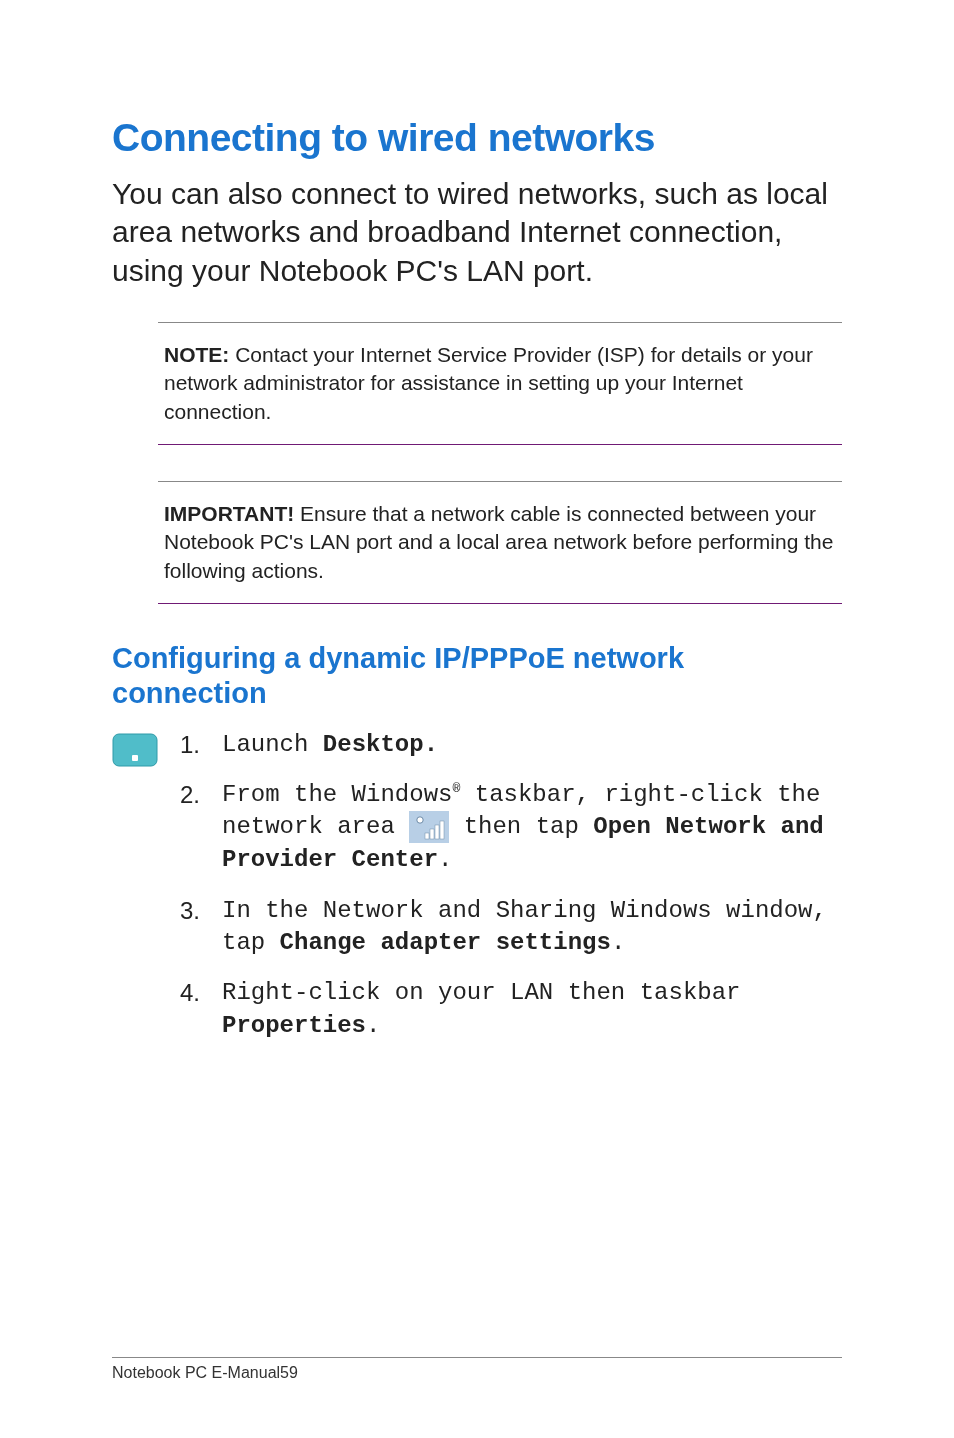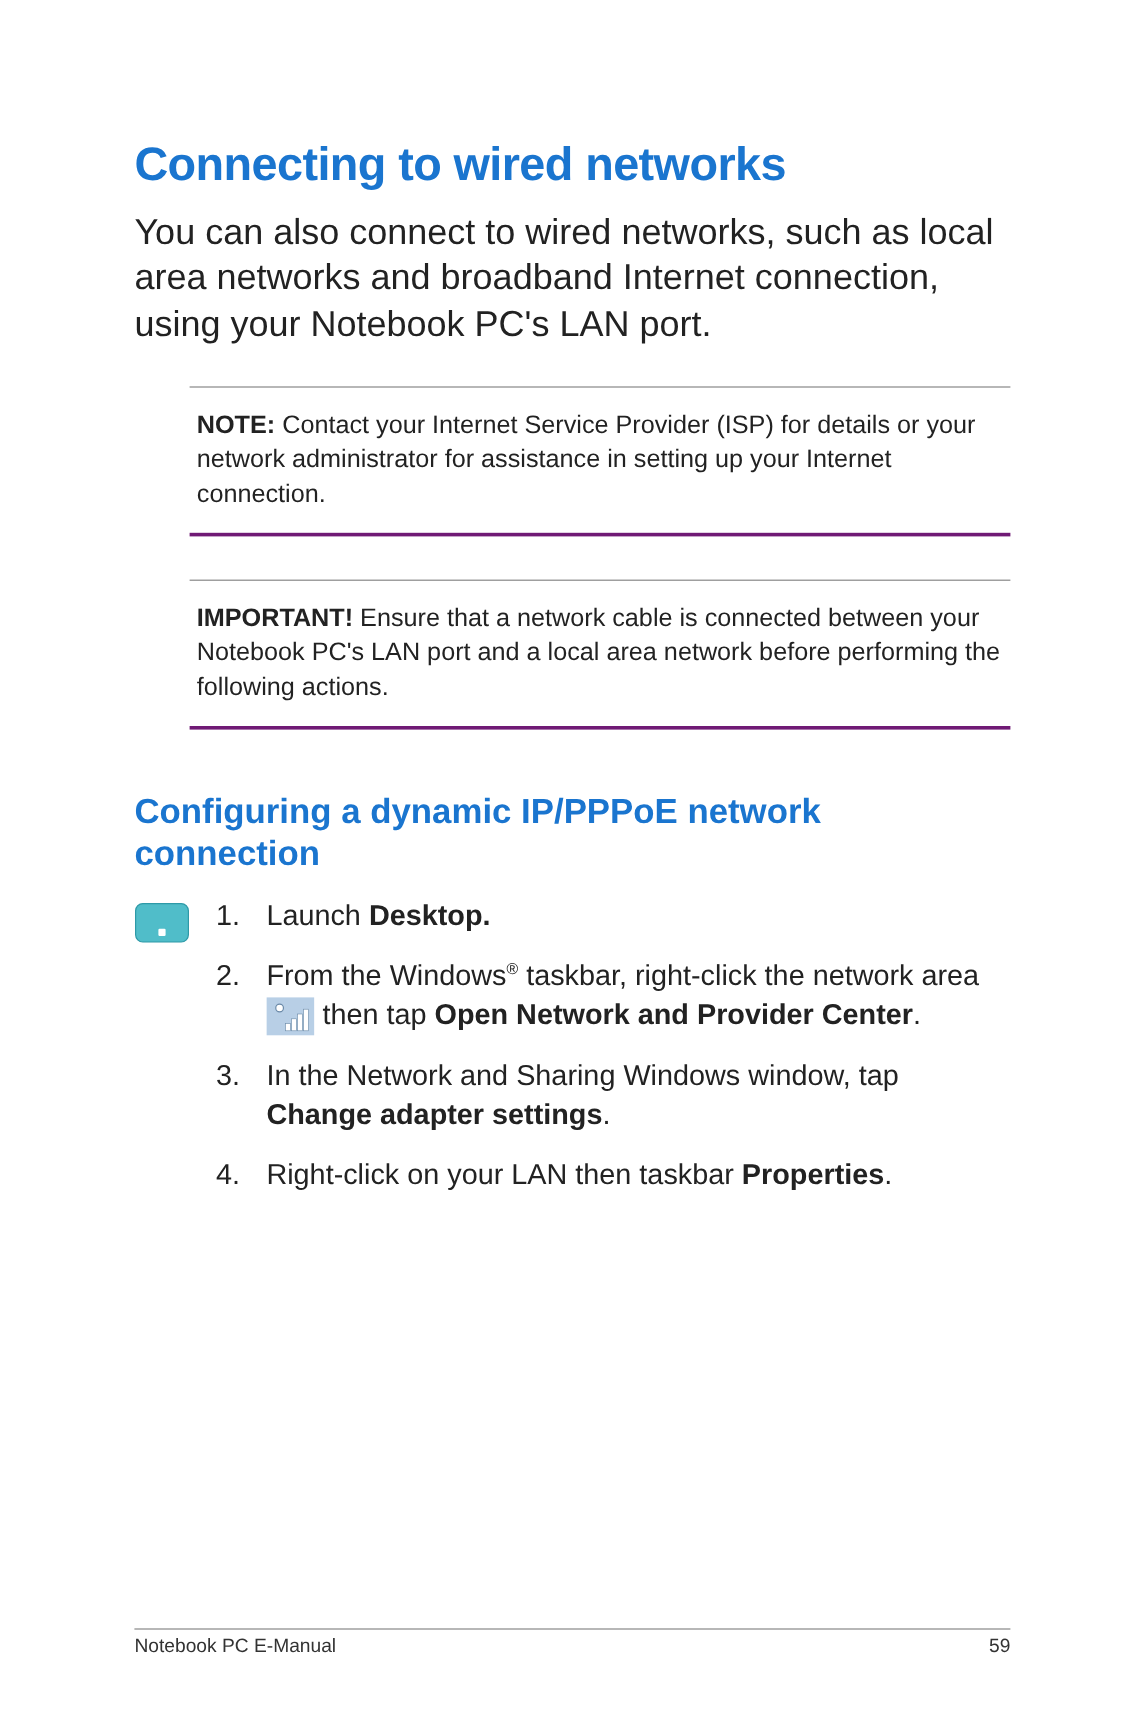--- a/index.html
+++ b/index.html
@@ -1,32 +1,32 @@
 <!DOCTYPE html>
 <html><head>
 <meta charset="utf-8">
 <style>
   * { box-sizing: border-box; margin: 0; padding: 0; }
   html, body { width: 954px; height: 1438px; background: #fff; font-family: "Segoe UI", "Myriad Pro", Arial, sans-serif; color: #222; }
   .page { width: 954px; height: 1438px; padding: 116px 112px 50px 112px; position: relative; display: flex; flex-direction: column; }
   h1.title { color: #1a75cf; font-weight: 700; font-size: 39px; line-height: 1.15; margin-bottom: 14px; letter-spacing: -0.5px; }
   p.para { font-size: 30px; line-height: 1.28; margin-bottom: 14px; }
-  .callout { border-top: 1px solid #888; border-bottom: 3px solid #701a75; margin: 18px 0 18px 46px; padding: 18px 6px 18px 6px; font-size: 21px; line-height: 1.35; }
+  .callout { border-top: 1px solid #888; border-bottom: 1px solid #701a75; margin: 18px 0 18px 46px; padding: 18px 6px 18px 6px; font-size: 21px; line-height: 1.35; }
   .callout .label { font-weight: 700; }
-  h2.subtitle { color: #1a75cf; font-weight: 700; font-size: 29px; line-height: 1.2; margin-top: 34px; margin-bottom: 18px; }
+  h2.subtitle { color: #1a75cf; font-weight: 700; font-size: 29px; line-height: 1.2; margin-top: 19px; margin-bottom: 18px; }
   .step-row { display: flex; align-items: flex-start; gap: 20px; }
   .touchpad-icon { width: 46px; height: 34px; flex: 0 0 46px; margin-top: 4px; }
   ol.steps-list { list-style: none; counter-reset: none; }
   ol.steps-list li { display: flex; gap: 22px; font-size: 24px; line-height: 1.35; margin-bottom: 18px; }
   ol.steps-list li .num { flex: 0 0 22px; text-align: right; }
-  ol.steps-list li .content { flex: 1; }
+  ol.steps-list li .content { flex: 1; font-family: Liberation Mono, monospace; }
   .bold { font-weight: 700; }
   .sup { font-size: 0.55em; vertical-align: super; }
   .net-icon { display: inline-block; vertical-align: middle; width: 40px; height: 32px; position: relative; }
-  .footer { position: absolute; left: 112px; right: 112px; bottom: 56px; border-top: 1px solid #888; padding-top: 6px; display: flex; justify-content: space-between; font-size: 16px; color: #333; }
+  .footer { position: absolute; left: 112px; right: 112px; bottom: 56px; border-top: 1px solid #888; padding-top: 6px; display: flex; font-size: 16px; color: #333; }
 </style>
 </head>
 <body>
 
 <div class="page">
 
   <h1 class="title">Connecting to wired networks</h1>
 
   <p class="para">You can also connect to wired networks, such as local area networks and broadband Internet connection, using your Notebook PC's LAN port.</p>
 

